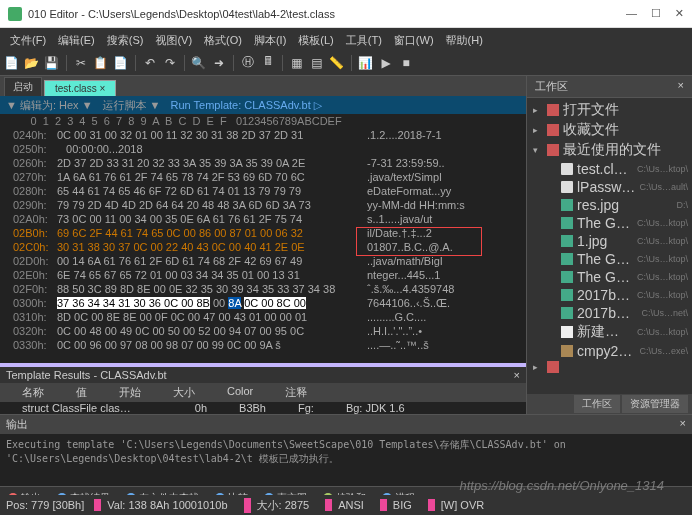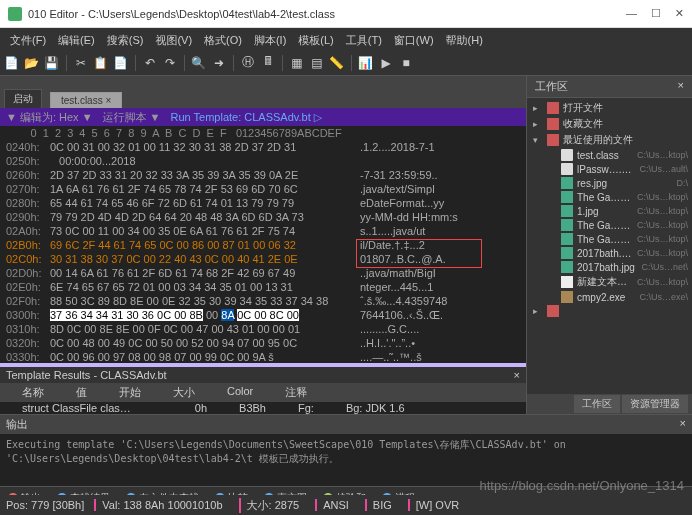--- a/index.html
+++ b/index.html
@@ -9,28 +9,28 @@
 .titlebar .title{flex:1;color:#333}
 .titlebar .winbtns{display:flex;gap:14px}
 .titlebar .winbtns span{cursor:pointer;color:#555}
 .menubar{height:22px;background:#333;display:flex;align-items:flex-end;padding:0 4px;color:#ccc}
 .menubar span{padding:2px 6px;cursor:pointer}
 .toolbar{height:26px;background:#333;border-bottom:1px solid #555;display:flex;align-items:center;padding:0 4px;gap:4px}
 .toolbar .tb{width:16px;height:16px;display:inline-flex;align-items:center;justify-content:center;color:#ccc;cursor:pointer;font-size:12px}
 .toolbar .sep{width:1px;height:16px;background:#555;margin:0 2px}
 .mainrow{display:flex;height:338px}
 .editor{flex:1;background:#222;display:flex;flex-direction:column;min-width:0}
-.tabstrip{height:32px;background:#444;display:flex;align-items:flex-end;padding-left:4px}
+.tabstrip{height:20px;background:#444;display:flex;align-items:flex-end;padding-left:4px}
 .tabstrip .starttab{background:#333;color:#ccc;padding:2px 8px;border:1px solid #555;border-bottom:none;font-size:10px}
-.tabstrip .filetab{background:#a3a3a3;color:#333;padding:2px 10px;border:1px solid #999;border-bottom:none;margin-left:8px;font-size:10px}
-.infobar{height:18px;background:#4c1d95;color:#999;padding:0 6px;display:flex;align-items:center;gap:10px;font-size:10px}
+.tabstrip .filetab{background:#5eead4;color:#333;padding:2px 10px;border:1px solid #999;border-bottom:none;margin-left:2px;font-size:10px}
+.infobar{height:18px;background:#0c4a6e;color:#999;padding:0 6px;display:flex;align-items:center;gap:10px;font-size:10px}
 .infobar .run{color:#6ae}
 .hexarea{flex:1;background:#222;font-family:Consolas,monospace;font-size:11px;color:#999;overflow:hidden;position:relative}
 .hexhdr{color:#888;padding:1px 6px;white-space:pre}
-.hexrow{padding:0 6px;white-space:pre;line-height:14px;display:flex}
+.hexrow{padding:0 13px;white-space:pre;line-height:14px;display:flex}
 .hexrow .addr{color:#888;width:44px}
 .hexrow .bytes{color:#aaa;width:304px}
 .hexrow .ascii{color:#aaa;margin-left:6px}
 .hexrow.hl .addr{color:#c70}
 .hexrow.hl .bytes{color:#c70}
 .hexrow .sel{background:#ffffff;color:#000}
 .hexrow .csel{background:#05a;color:#fff}
 .redbox{position:absolute;border:1px solid #e44;pointer-events:none}
 .tmplres{background:#222;color:#ccc;border-top:4px solid #c4b5fd}
 .tmplres .trhdr{background:#333;padding:2px 6px;font-size:10px;display:flex;justify-content:space-between}
@@ -38,40 +38,40 @@
 .tmplres .cols{display:flex;background:#444;color:#ccc;font-size:10px;padding:2px 6px}
 .tmplres .cols span{padding:0 16px}
 .tmplres .row{display:flex;padding:0 6px;font-size:10px;font-family:Consolas,monospace}
 .tmplres .row span{padding:0 16px}
 .wspane{width:166px;background:#333;border-left:1px solid #555;display:flex;flex-direction:column;color:#ccc}
 .wspane .wshdr{background:#444;padding:3px 8px;border-bottom:1px solid #555;display:flex;justify-content:space-between}
 .wspane .wslist{flex:1;overflow:auto;padding:2px 0}
 .wsitem{display:flex;align-items:center;padding:1px 4px;gap:4px;cursor:pointer}
 .wsitem .tri{width:10px;color:#aaa;font-size:9px}
 .wsitem .ficon{width:12px;height:12px;display:inline-block}
-.wsitem .fname{flex:1;white-space:nowrap;overflow:hidden;text-overflow:ellipsis;font-size:10px}
+.wsitem .fname{flex:1;white-space:nowrap;overflow:hidden;text-overflow:ellipsis;font-size:14px}
 .wsitem .fpath{color:#777;font-size:9px;white-space:nowrap}
 .wsitem.lvl1{padding-left:6px}
 .wsitem.lvl2{padding-left:20px}
 .ic-file{background:#ddd;border-radius:1px}
 .ic-img{background:#4a8}
 .ic-txt{background:#eee}
 .ic-exe{background:#a85}
 .ic-book{background:#c55}
 .tabsbtm{height:20px;background:#444;display:flex;align-items:center;justify-content:flex-end;padding:0 4px;gap:2px}
 .tabsbtm .tb2{padding:2px 8px;background:#555;color:#ccc;font-size:10px;cursor:pointer}
 .outpane{background:#222;color:#999;height:72px;border-top:1px solid #555;display:flex;flex-direction:column}
 .outpane .ohdr{background:#444;padding:2px 6px;font-size:10px;display:flex;justify-content:space-between;color:#ccc}
 .outpane .obody{flex:1;padding:4px 6px;font-family:Consolas,monospace;font-size:10px;overflow:hidden}
 .btmtabs{height:22px;background:#333;display:flex;align-items:center;padding:0 4px;gap:8px;border-top:1px solid #555}
 .btmtabs .bt{display:flex;align-items:center;gap:3px;color:#ccc;font-size:10px;cursor:pointer;padding:2px 4px}
 .btmtabs .bt .dot{width:10px;height:10px;border-radius:50%}
 .statusbar{position:absolute;bottom:0;left:0;right:0;height:20px;background:#333;color:#ccc;display:flex;align-items:center;padding:0 6px;font-size:10px;gap:10px}
-.statusbar .seg{border-left:2px solid #ec4899;padding:0 6px}
-.watermark{position:absolute;right:8px;bottom:22px;color:#999;font-size:13px;opacity:.7;pointer-events:none}
+.statusbar .seg{border-left:7px solid #ec4899;padding:0 6px}
+.watermark{position:absolute;right:28px;bottom:22px;color:#999;font-size:13px;font-style:italic;opacity:.7;pointer-events:none}
 .yel{color:#cc6}
 </style>
 </head>
 <body>
 
 <div class="titlebar">
   <span class="icon"></span>
   <span class="title">010 Editor - C:\Users\Legends\Desktop\04test\lab4-2\test.class</span>
   <div class="winbtns">
     <span>—</span>

